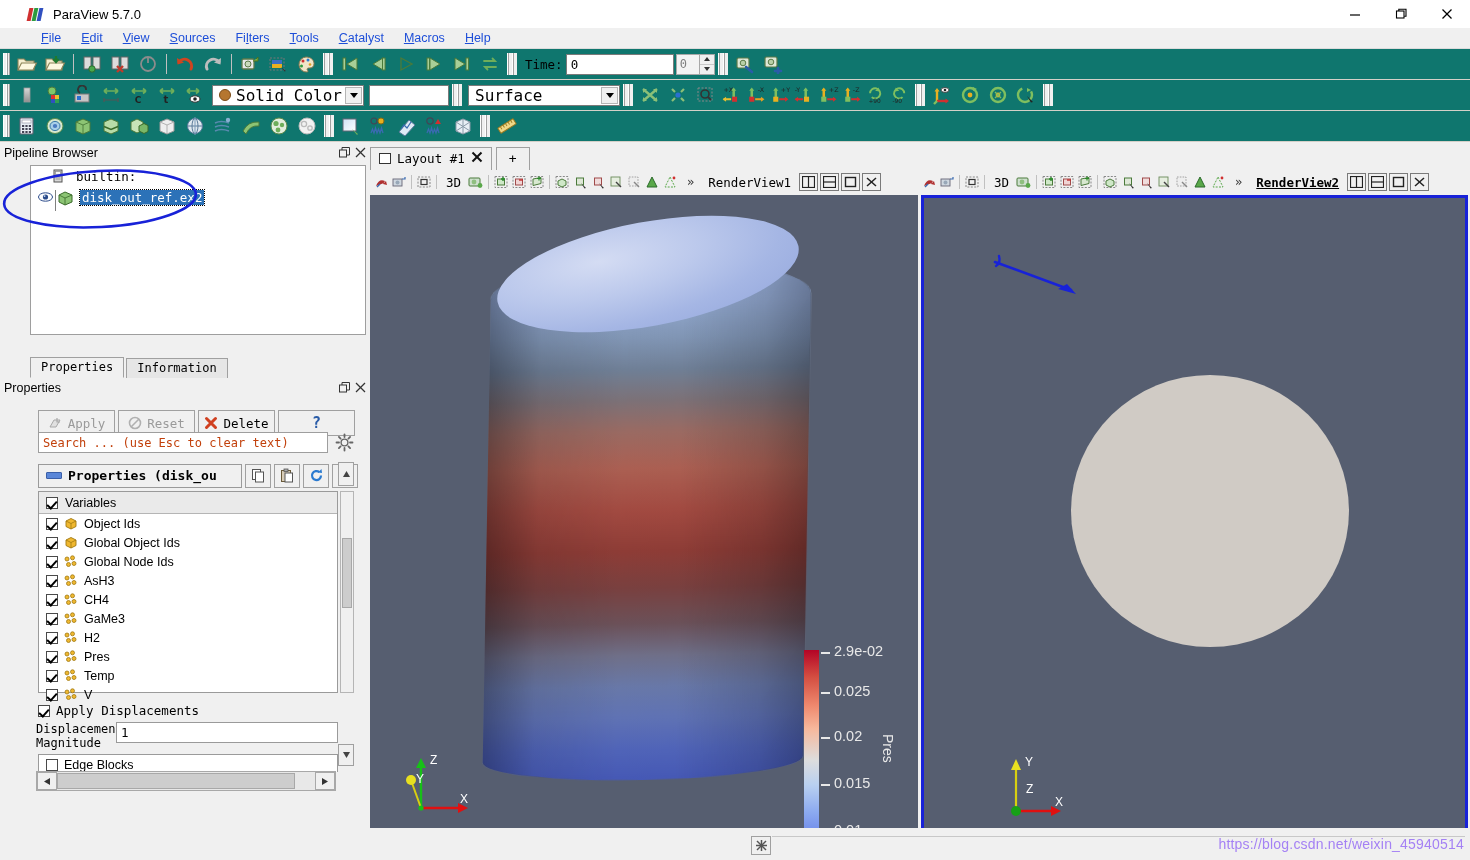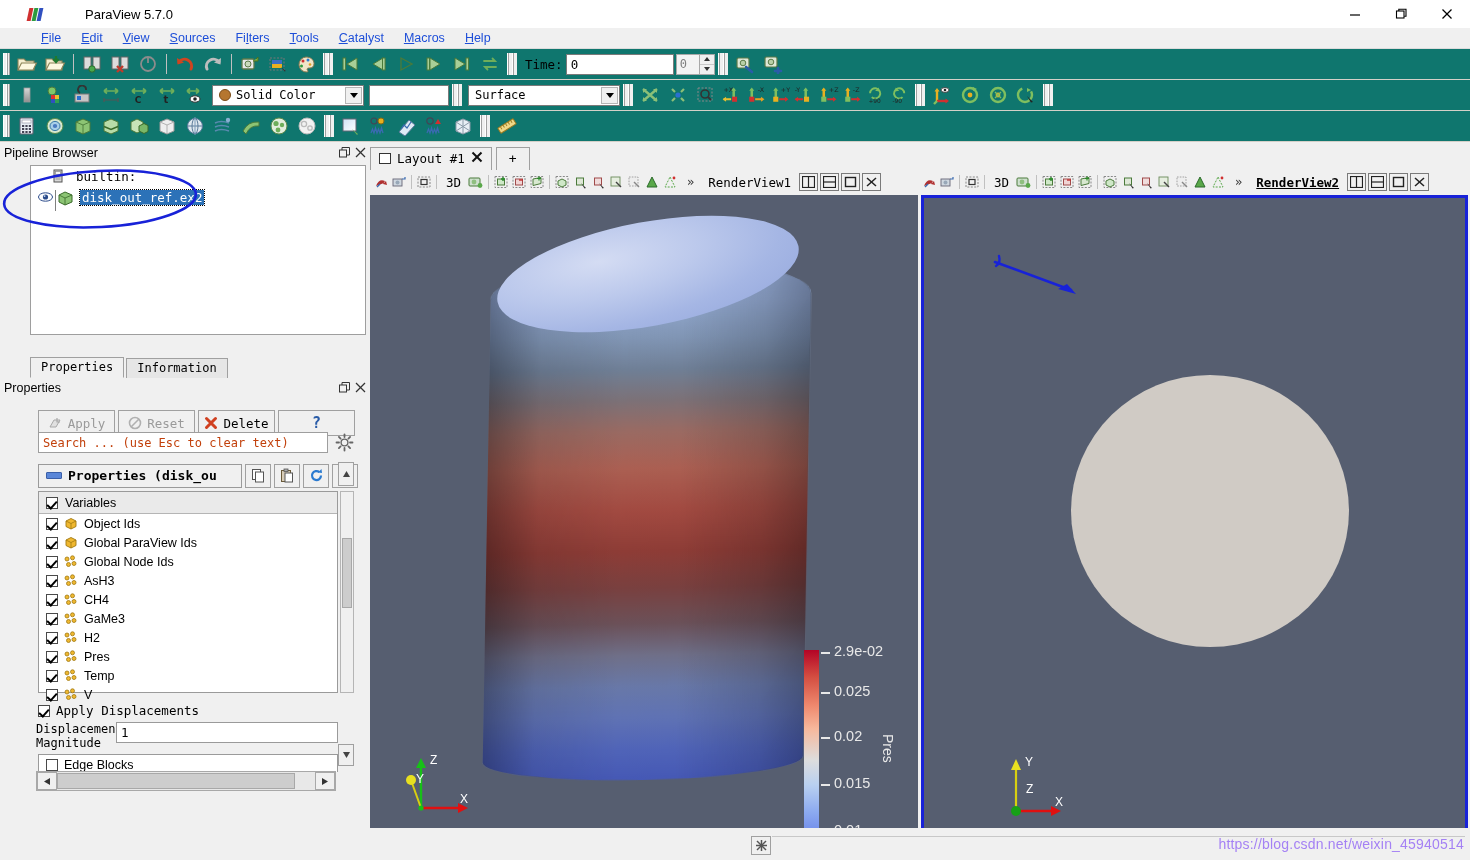--- a/index.html
+++ b/index.html
@@ -13,21 +13,21 @@
   #app {
     position: relative;
     width: 1470px; height: 860px;
     background: #f0f0f0;
   }
 
   
   #titlebar {
     position: absolute; left: 0; top: 0; width: 1470px; height: 28px;
     background: #ffffff;
-    display: flex; align-items: center; gap: 32px;
+    display: flex; align-items: center;
   }
   #app-logo {
     width: 16px; height: 13px; margin-left: 28px; margin-right: 9px;
     display: flex; gap: 1.5px; transform: skewX(-12deg);
   }
   #app-logo i { display: block; width: 3.5px; height: 13px; }
   #app-logo i:nth-child(1) { background: #d03030; }
   #app-logo i:nth-child(2) { background: #2d9b3f; }
   #app-logo i:nth-child(3) { background: #3050c0; }
   #title-text { font-size: 13px; color: #000; font-family: "Liberation Sans", sans-serif; }
@@ -72,21 +72,21 @@
   .tbtn {
     width: 28px; height: 26px; display: flex; align-items: center; justify-content: center;
     border: 1px solid transparent; border-radius: 2px;
   }
   .tbtn svg { display: block; }
   .tbtn.sm { width: 24px; }
 
   
   .combo {
     height: 21px; border: 1px solid #7a7a7a; background: #ffffff;
-    display: flex; align-items: center; font-size: 12px;
+    display: flex; align-items: center; font-size: 16px;
     font-family: "DejaVu Sans Mono", monospace; color: #000;
     position: relative;
   }
   .combo .arrow {
     position: absolute; right: 1px; top: 1px; width: 17px; height: 17px;
     background: #f0f0f0; border: 1px solid #b5b5b5;
     display: flex; align-items: center; justify-content: center;
   }
   .combo .arrow::after {
     content:""; border-left:4px solid transparent; border-right:4px solid transparent;
@@ -1013,21 +1013,21 @@
           <span>Object Ids</span>
         </div>
         <div class="vrow">
           <span class="cbx on"></span>
           <span class="vicon">
             <svg width="14" height="13" viewBox="0 0 14 13">
                 <path d="M2 4 l5-2.5 l5 2.5 v5.5 l-5 2.5 l-5-2.5z" fill="#f0b830" stroke="#a07810" stroke-width="0.9"></path>
                 <path d="M2 4 l5 2.5 l5-2.5 M7 6.5 v5.5" stroke="#a07810" stroke-width="0.8" fill="none"></path>
               </svg>
           </span>
-          <span>Global ParaView Ids</span>
+          <span>Global Object Ids</span>
         </div>
         <div class="vrow">
           <span class="cbx on"></span>
           <span class="vicon">
             <svg width="14" height="13" viewBox="0 0 14 13">
                 <circle cx="3" cy="4" r="2" fill="#f0b830" stroke="#a07810" stroke-width="0.8"></circle>
                 <circle cx="8.5" cy="2.8" r="2" fill="#f0b830" stroke="#a07810" stroke-width="0.8"></circle>
                 <circle cx="4.5" cy="9.5" r="2" fill="#f0b830" stroke="#a07810" stroke-width="0.8"></circle>
                 <circle cx="10" cy="8.5" r="2" fill="#f0b830" stroke="#a07810" stroke-width="0.8"></circle>
               </svg>

